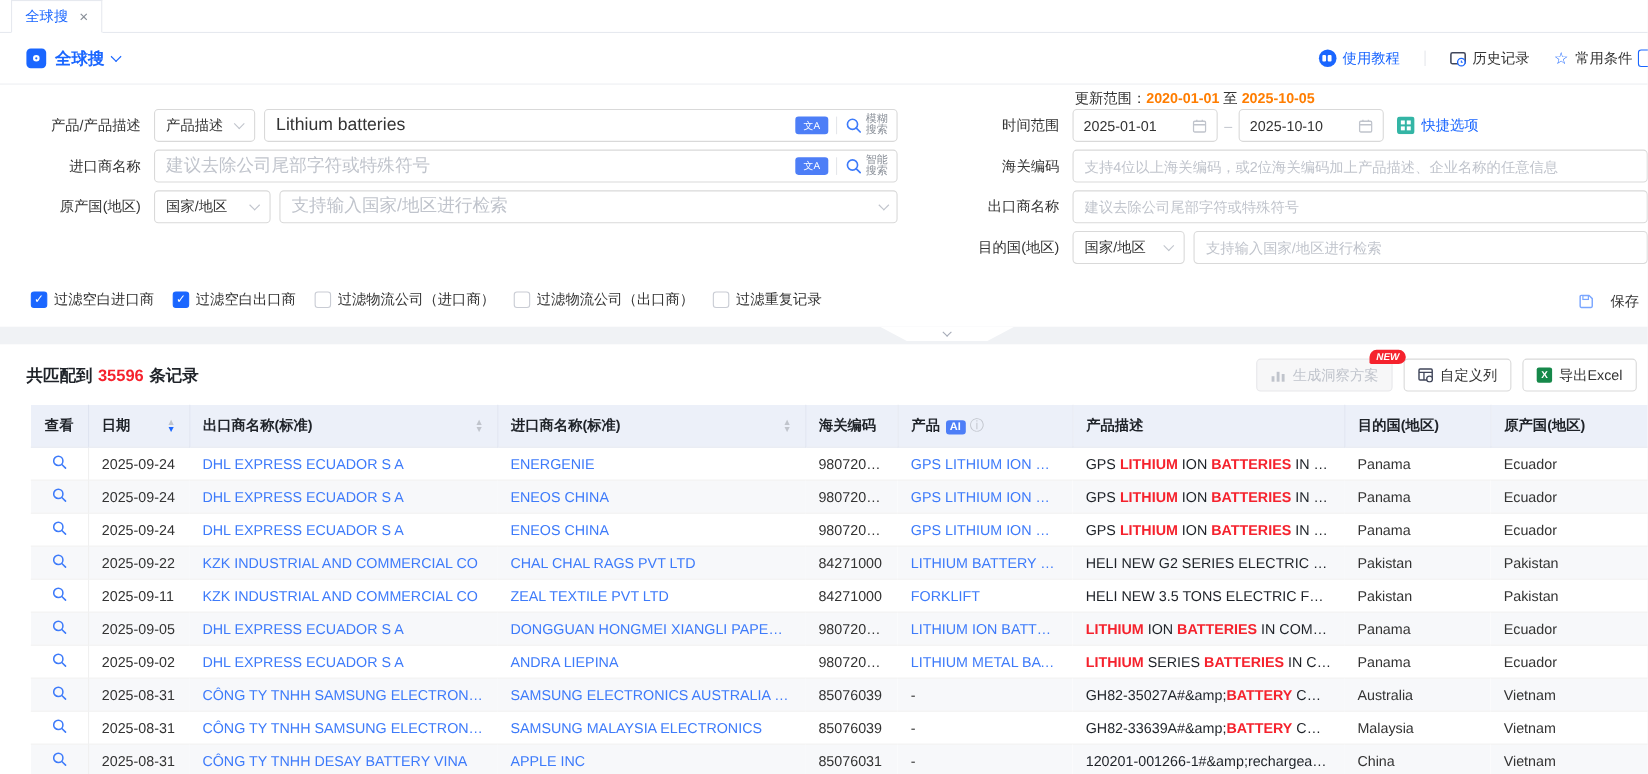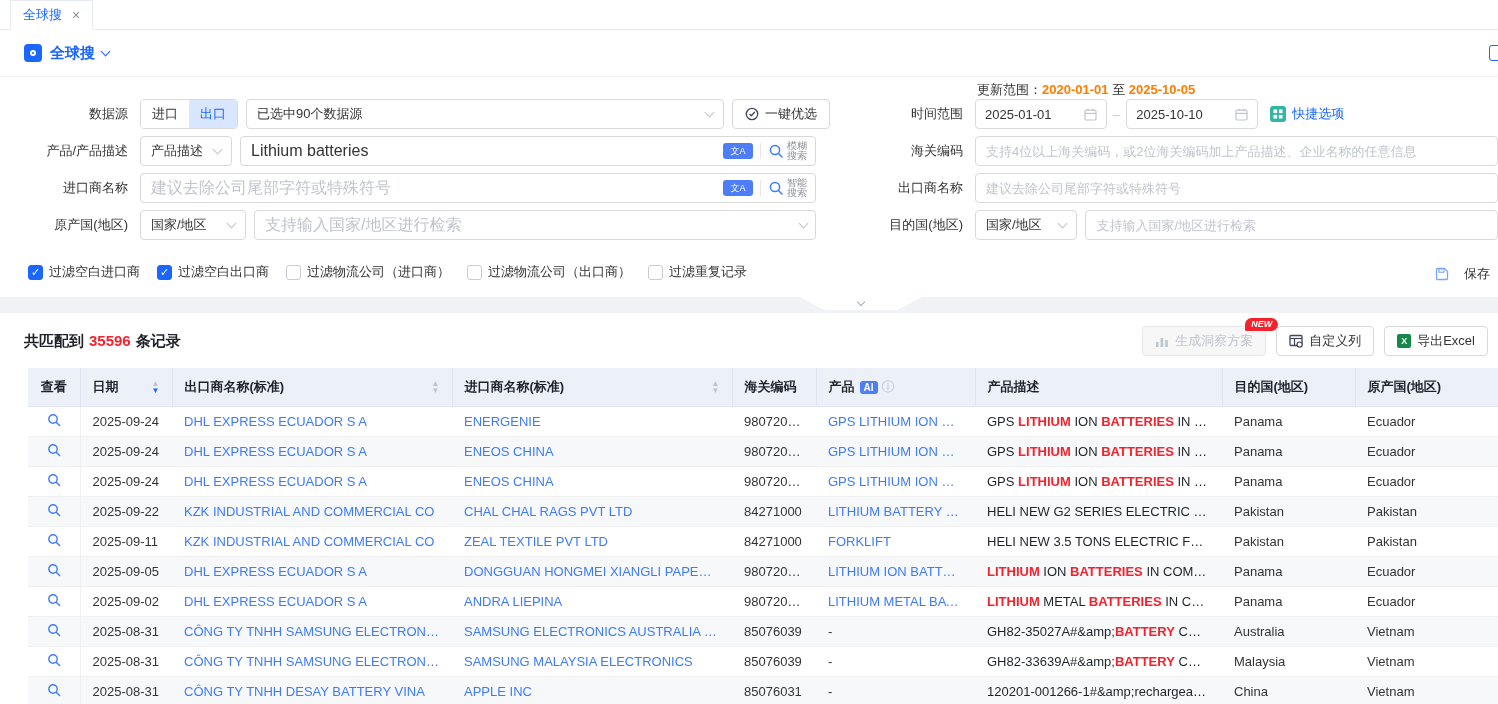--- a/index.html
+++ b/index.html
@@ -101,50 +101,56 @@
     <span class="tab-close">×</span>
   </div>
 </div>
 
 <div class="appbar">
   <span class="app-icon">
       <i></i>
     </span>
   <span class="app-title">全球搜</span>
   <span class="chev blue"></span>
+  <div class="appbar-right">
+    <span class="hlink blue">
+      <span class="tut-icon">
+        <svg width="9" height="7" viewBox="0 0 9 7">
+            <rect x="0" y="0" width="3.5" height="6" rx="1" fill="#fff"></rect>
+            <rect x="5" y="0" width="3.5" height="6" rx="1" fill="#fff"></rect>
+          </svg>
+      </span>
+      <span>使用教程</span>
+    </span>
+    <span class="vdiv"></span>
+    <span class="hlink">
+      <svg width="15" height="15" viewBox="0 0 15 15">
+          <rect x="1" y="2" width="13" height="10" rx="1.5" fill="none" stroke="#40465a" stroke-width="1.4"></rect>
+          <circle cx="10.5" cy="10.5" r="3.4" fill="#fff" stroke="#1a66ff" stroke-width="1.2"></circle>
+          <path d="M10.5 9v1.6h1.3" fill="none" stroke="#1a66ff" stroke-width="1"></path>
+        </svg>
+      <span>历史记录</span>
+    </span>
+    <span class="hlink">
+      <span class="star">☆</span>
+      <span>常用条件</span>
+    </span>
+  </div>
   <span class="clip-icon"></span>
 </div>
 
 <div class="form-panel">
   <div class="update-range">
     <span>更新范围：</span><b>2020-01-01</b>
     <span>至</span>
     <b>2025-10-05</b>
   </div>
   <div class="form-cols">
 
     <div class="col-left">
-      <div class="frow">
-        <span class="flabel">数据源</span>
-        <span class="seg">
-          <span class="seg-btn">进口</span>
-          <span class="seg-btn on">出口</span>
-        </span>
-        <span class="sel gap8" style="width:478px;">
-          <span>已选中90个数据源</span>
-          <span class="chev"></span>
-        </span>
-        <span class="btn gap8">
-          <svg width="14" height="14" viewBox="0 0 14 14">
-              <circle cx="7" cy="7" r="5.7" fill="none" stroke="#40465a" stroke-width="1.3"></circle>
-              <path d="M4.5 7l1.8 1.8L9.8 5" fill="none" stroke="#40465a" stroke-width="1.3"></path>
-            </svg>
-          <span>一键优选</span>
-        </span>
-      </div>
       <div class="frow">
         <span class="flabel">产品/产品描述</span>
         <span class="sel" style="width:92px;">
           <span>产品描述</span>
           <span class="chev"></span>
         </span>
         <span class="inpbox gap8" style="width:576px;">
           <input value="Lithium batteries" style="">
           <span class="trans-icon">文A</span>
           <span class="mini-div"></span>
@@ -437,21 +443,21 @@
         <tr>
           <td class="view"><svg width="14" height="14" viewBox="0 0 14 14">
               <circle cx="6" cy="6" r="4.2" fill="none" stroke="#3e7bfa" stroke-width="1.4"></circle>
               <line x1="9.2" y1="9.2" x2="12.6" y2="12.6" stroke="#3e7bfa" stroke-width="1.4" stroke-linecap="round"></line>
             </svg></td>
           <td>2025-09-02</td>
           <td class="c-link">DHL EXPRESS ECUADOR S A</td>
           <td class="c-link">ANDRA LIEPINA</td>
           <td>9807209090</td>
           <td class="c-link">LITHIUM METAL BATT...</td>
-          <td class="c-desc"><span class="hl">LITHIUM</span><span class=""> METAL </span><span class="hl">BATTERIES</span><span class=""> IN CO...</span></td>
+          <td class="c-desc"><span class="hl">LITHIUM</span><span class=""> SERIES </span><span class="hl">BATTERIES</span><span class=""> IN CO...</span></td>
           <td>Panama</td>
           <td>Ecuador</td>
         </tr>
         <tr class="alt">
           <td class="view"><svg width="14" height="14" viewBox="0 0 14 14">
               <circle cx="6" cy="6" r="4.2" fill="none" stroke="#3e7bfa" stroke-width="1.4"></circle>
               <line x1="9.2" y1="9.2" x2="12.6" y2="12.6" stroke="#3e7bfa" stroke-width="1.4" stroke-linecap="round"></line>
             </svg></td>
           <td>2025-08-31</td>
           <td class="c-link">CÔNG TY TNHH SAMSUNG ELECTRONICS ...</td>

